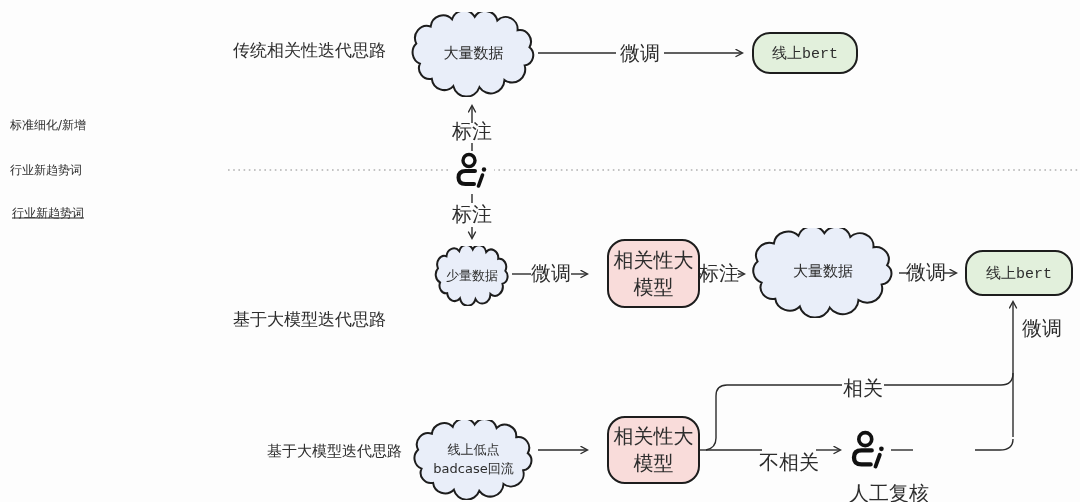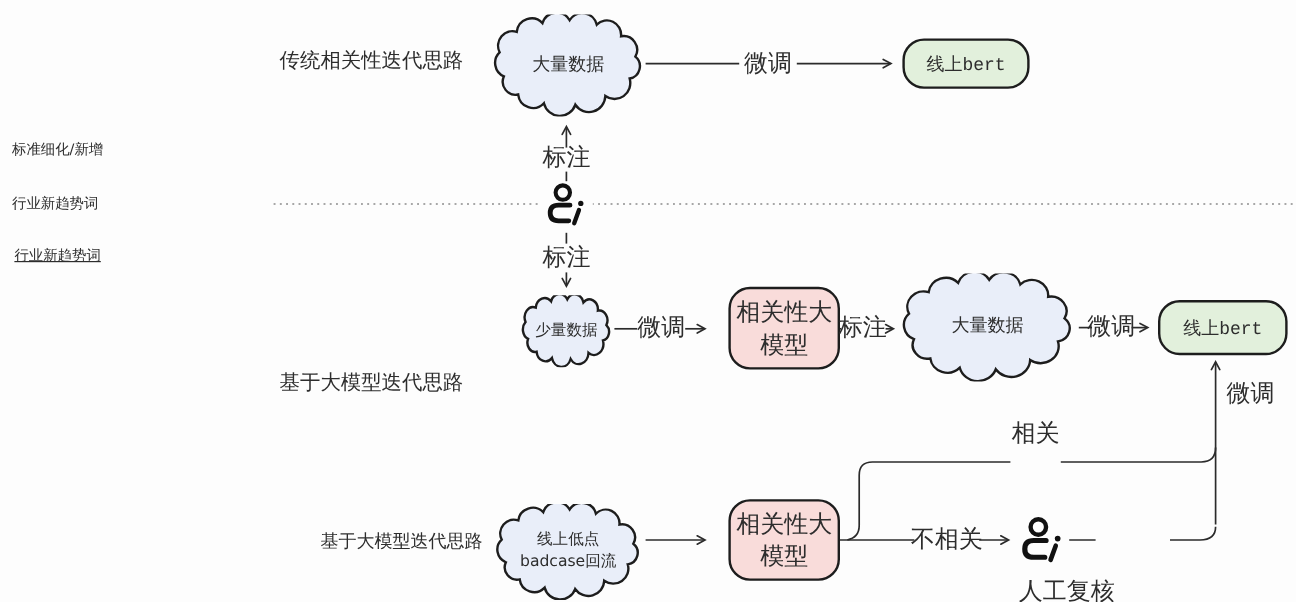--- a/index.html
+++ b/index.html
@@ -124,17 +124,17 @@
     </svg>
   </div>
 
   <div class="lbl f14" style="left:640px;top:53px;">微调</div>
   <div class="lbl f14" style="left:472px;top:131px;">标注</div>
   <div class="lbl f14" style="left:472px;top:214px;">标注</div>
   <div class="lbl f14" style="left:551px;top:273px;">微调</div>
   <div class="lbl f14" style="left:719px;top:273px;">标注</div>
   <div class="lbl f14" style="left:926px;top:272px;">微调</div>
   <div class="lbl f14" style="left:1042px;top:328px;">微调</div>
-  <div class="lbl f14" style="left:863px;top:361px;">相关</div>
-  <div class="lbl f14" style="left:789px;top:449px;">不相关</div>
+  <div class="lbl f14" style="left:863px;top:388px;">相关</div>
+  <div class="lbl f14" style="left:789px;top:462px;">不相关</div>
   <div class="lbl f14" style="left:889px;top:449px;margin-top:44px;">人工复核</div>
 
 </div>
 
 </body></html>

